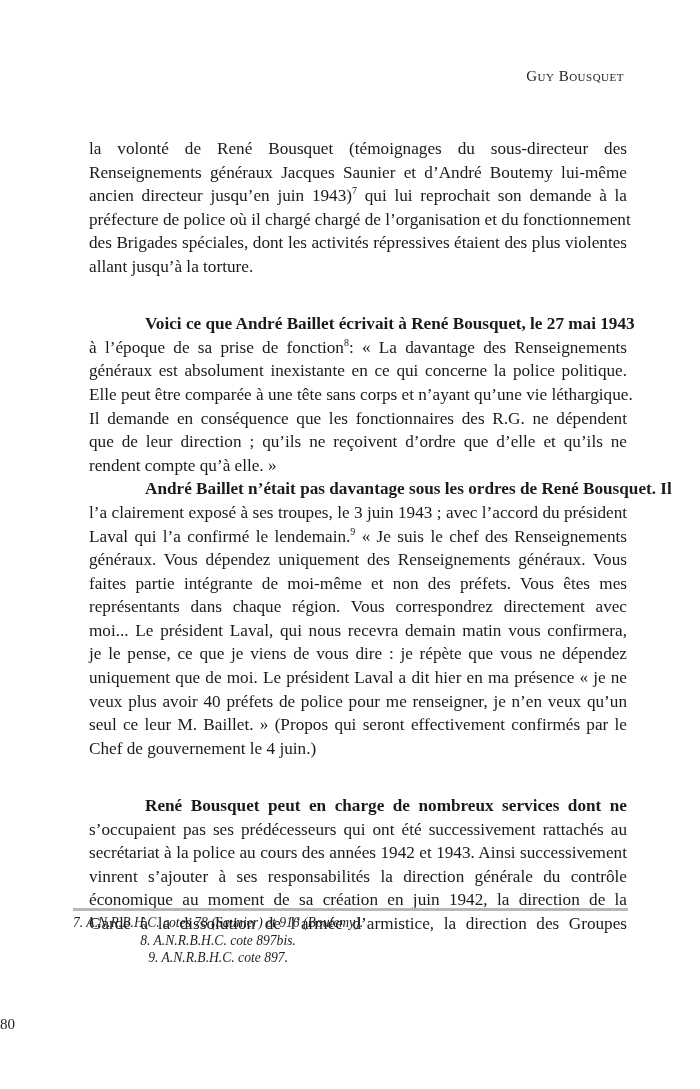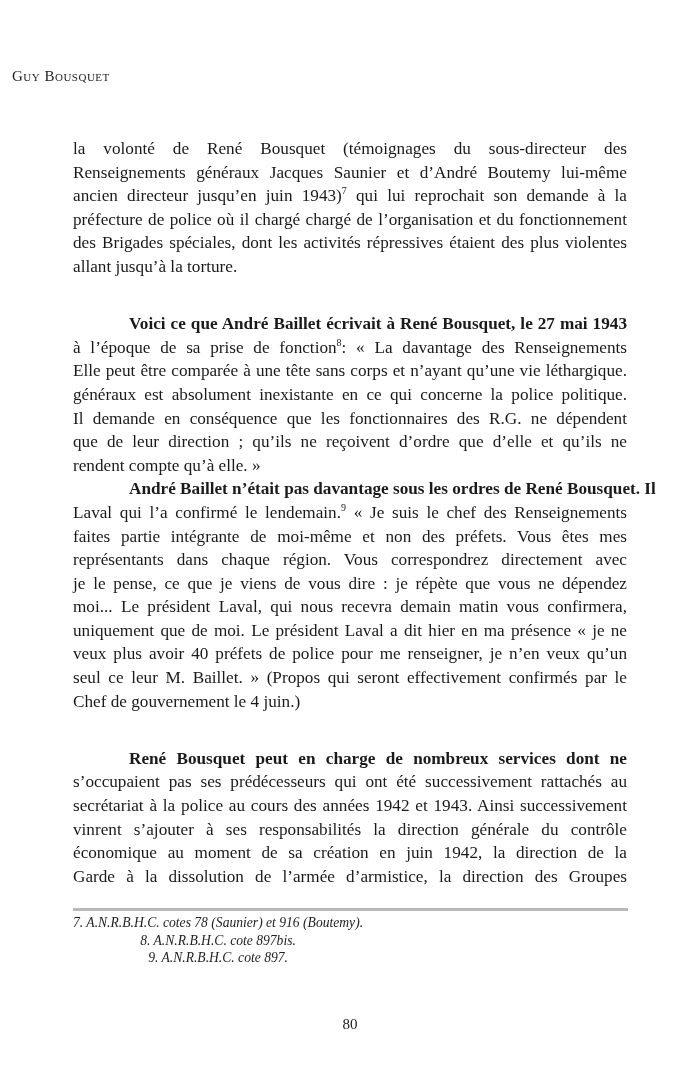--- a/index.html
+++ b/index.html
@@ -1,65 +1,67 @@
 <!DOCTYPE html>
 <html><head>
   <meta charset="utf-8">
   <style>
     html, body { margin: 0; padding: 0; background: #ffffff; }
     body { width: 700px; height: 1089px; position: relative; overflow: hidden;
       font-family: "Liberation Serif", "DejaVu Serif", serif; color: #1a1a1a; }
-    .running-head { position: absolute; top: 68px; left: 12px; width: 620px; text-align: left;
+    .running-head { position: absolute; top: 68px; left: 4px; width: 620px; text-align: right;
       font-size: 15px; font-variant: small-caps; letter-spacing: 0.5px; color: #222; }
     .body-text { position: absolute; left: 73px; top: 137px; width: 554px; font-size: 17.2px;
       line-height: 23.6px; text-align: justify; }
     .body-text p { margin: 0; }
-    .line { display: block; text-align: justify; text-align-last: justify; white-space: nowrap; }
+    .line { display: block; text-align: justify; text-align-last: justify; white-space: nowrap; margin-left: 16px; }
     .line.last { text-align-last: left; }
     .indent { padding-left: 56px; font-weight: bold; }
     .gap { height: 23.6px; }
     .sup { font-size: 10px; vertical-align: super; line-height: 0; }
     .rule { position: absolute; left: 73px; top: 908px; width: 555px; height: 3px; background: #b8b8b8; }
     .footnotes { position: absolute; left: 73px; top: 914px; font-size: 13.6px; line-height: 17.5px;
       font-style: italic; color: #222; text-align: center; }
     .footnotes div { white-space: nowrap; }
-    .page-number { position: absolute; top: 1016px; left: 0; width: 700px; text-align: center; font-size: 15px; color: #222; }
+    .page-number { position: absolute; top: 1016px; left: 0; width: 700px; text-align: left; font-size: 15px; color: #222; }
   </style>
 </head>
 <body>
 
 <div class="running-head">Guy Bousquet</div>
 
 <div class="body-text">
   <p>
     <span class="line">la volonté de René Bousquet (témoignages du sous-directeur des</span>
     <span class="line">Renseignements généraux Jacques Saunier et d’André Boutemy lui-même</span>
     <span class="line" style="word-spacing: 0.00142045px;"><span>ancien directeur jusqu’en juin 1943)</span><span class="sup">7</span><span> qui lui reprochait son demande à la</span></span>
     <span class="line">préfecture de police où il chargé chargé de l’organisation et du fonctionnement</span>
     <span class="line">des Brigades spéciales, dont les activités répressives étaient des plus violentes</span>
     <span class="line last">allant jusqu’à la torture.</span>
   </p>
   <div class="gap"></div>
   <div class="gap" style="height:10px"></div>
   <p>
     <span class="line indent">Voici ce que André Baillet écrivait à René Bousquet, le 27 mai 1943</span>
     <span class="line" style="word-spacing: 0.00142045px;"><span>à l’époque de sa prise de fonction</span><span class="sup">8</span><span>: « La davantage des Renseignements</span></span>
+    <span class="line">généraux est absolument inexistante en ce qui concerne la police politique.</span>
     <span class="line">Elle peut être comparée à une tête sans corps et n’ayant qu’une vie léthargique.</span>
-    <span class="line">généraux est absolument inexistante en ce qui concerne la police politique.</span>
     <span class="line">Il demande en conséquence que les fonctionnaires des R.G. ne dépendent</span>
     <span class="line">que de leur direction ; qu’ils ne reçoivent d’ordre que d’elle et qu’ils ne</span>
     <span class="line last">rendent compte qu’à elle. »</span>
   </p>
   <p>
     <span class="line indent">André Baillet n’était pas davantage sous les ordres de René Bousquet. Il</span>
+    <span class="line">l’a clairement exposé à ses troupes, le 3 juin 1943 ; avec l’accord du président</span>
     <span class="line"><span>Laval qui l’a confirmé le lendemain.</span><span class="sup">9</span><span> « Je suis le chef des Renseignements</span></span>
+    <span class="line">généraux. Vous dépendez uniquement des Renseignements généraux. Vous</span>
     <span class="line">faites partie intégrante de moi-même et non des préfets. Vous êtes mes</span>
     <span class="line">représentants dans chaque région. Vous correspondrez directement avec</span>
+    <span class="line">moi... Le président Laval, qui nous recevra demain matin vous confirmera,</span>
     <span class="line">je le pense, ce que je viens de vous dire : je répète que vous ne dépendez</span>
-    <span class="line">moi... Le président Laval, qui nous recevra demain matin vous confirmera,</span>
     <span class="line">uniquement que de moi. Le président Laval a dit hier en ma présence  « je ne</span>
     <span class="line">veux plus avoir 40 préfets de police pour me renseigner, je n’en veux qu’un</span>
     <span class="line">seul ce leur M. Baillet. » (Propos qui seront effectivement confirmés par le</span>
     <span class="line last">Chef de gouvernement le 4 juin.)</span>
   </p>
   <div class="gap"></div>
   <div class="gap" style="height:10px"></div>
   <p>
     <span class="line indent">René Bousquet peut en charge de nombreux services dont ne</span>
     <span class="line">s’occupaient pas ses prédécesseurs qui ont été successivement rattachés au</span>

